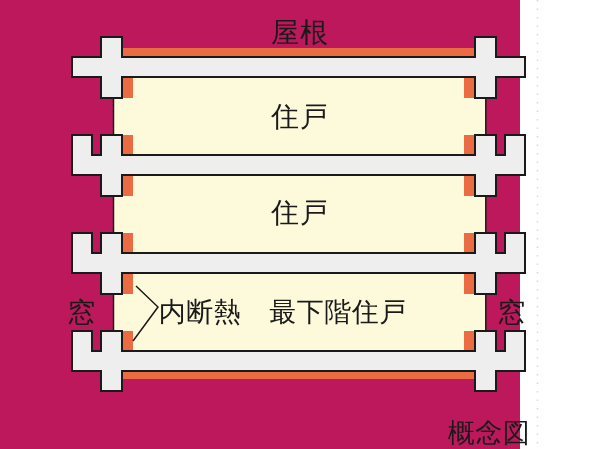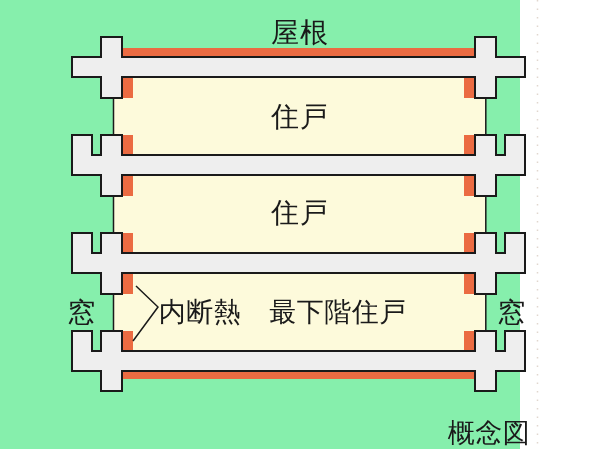--- a/index.html
+++ b/index.html
@@ -8,21 +8,21 @@
     background: #ffffff;
     width: 600px;
     height: 449px;
     overflow: hidden;
     font-family: "Liberation Sans", sans-serif;
   }
   .stage {
     position: relative;
     width: 520px;
     height: 449px;
-    background: #86efac;
+    background: #be185d;
   }
   svg { display: block; }
   text {
     font-family: "Liberation Sans", sans-serif;
     fill: #1a1a1a;
   }
   .lbl   { font-size: 28px; letter-spacing: 1px; }
   .lbl-s { font-size: 27px; letter-spacing: 0.5px; }
 </style>
 </head>

